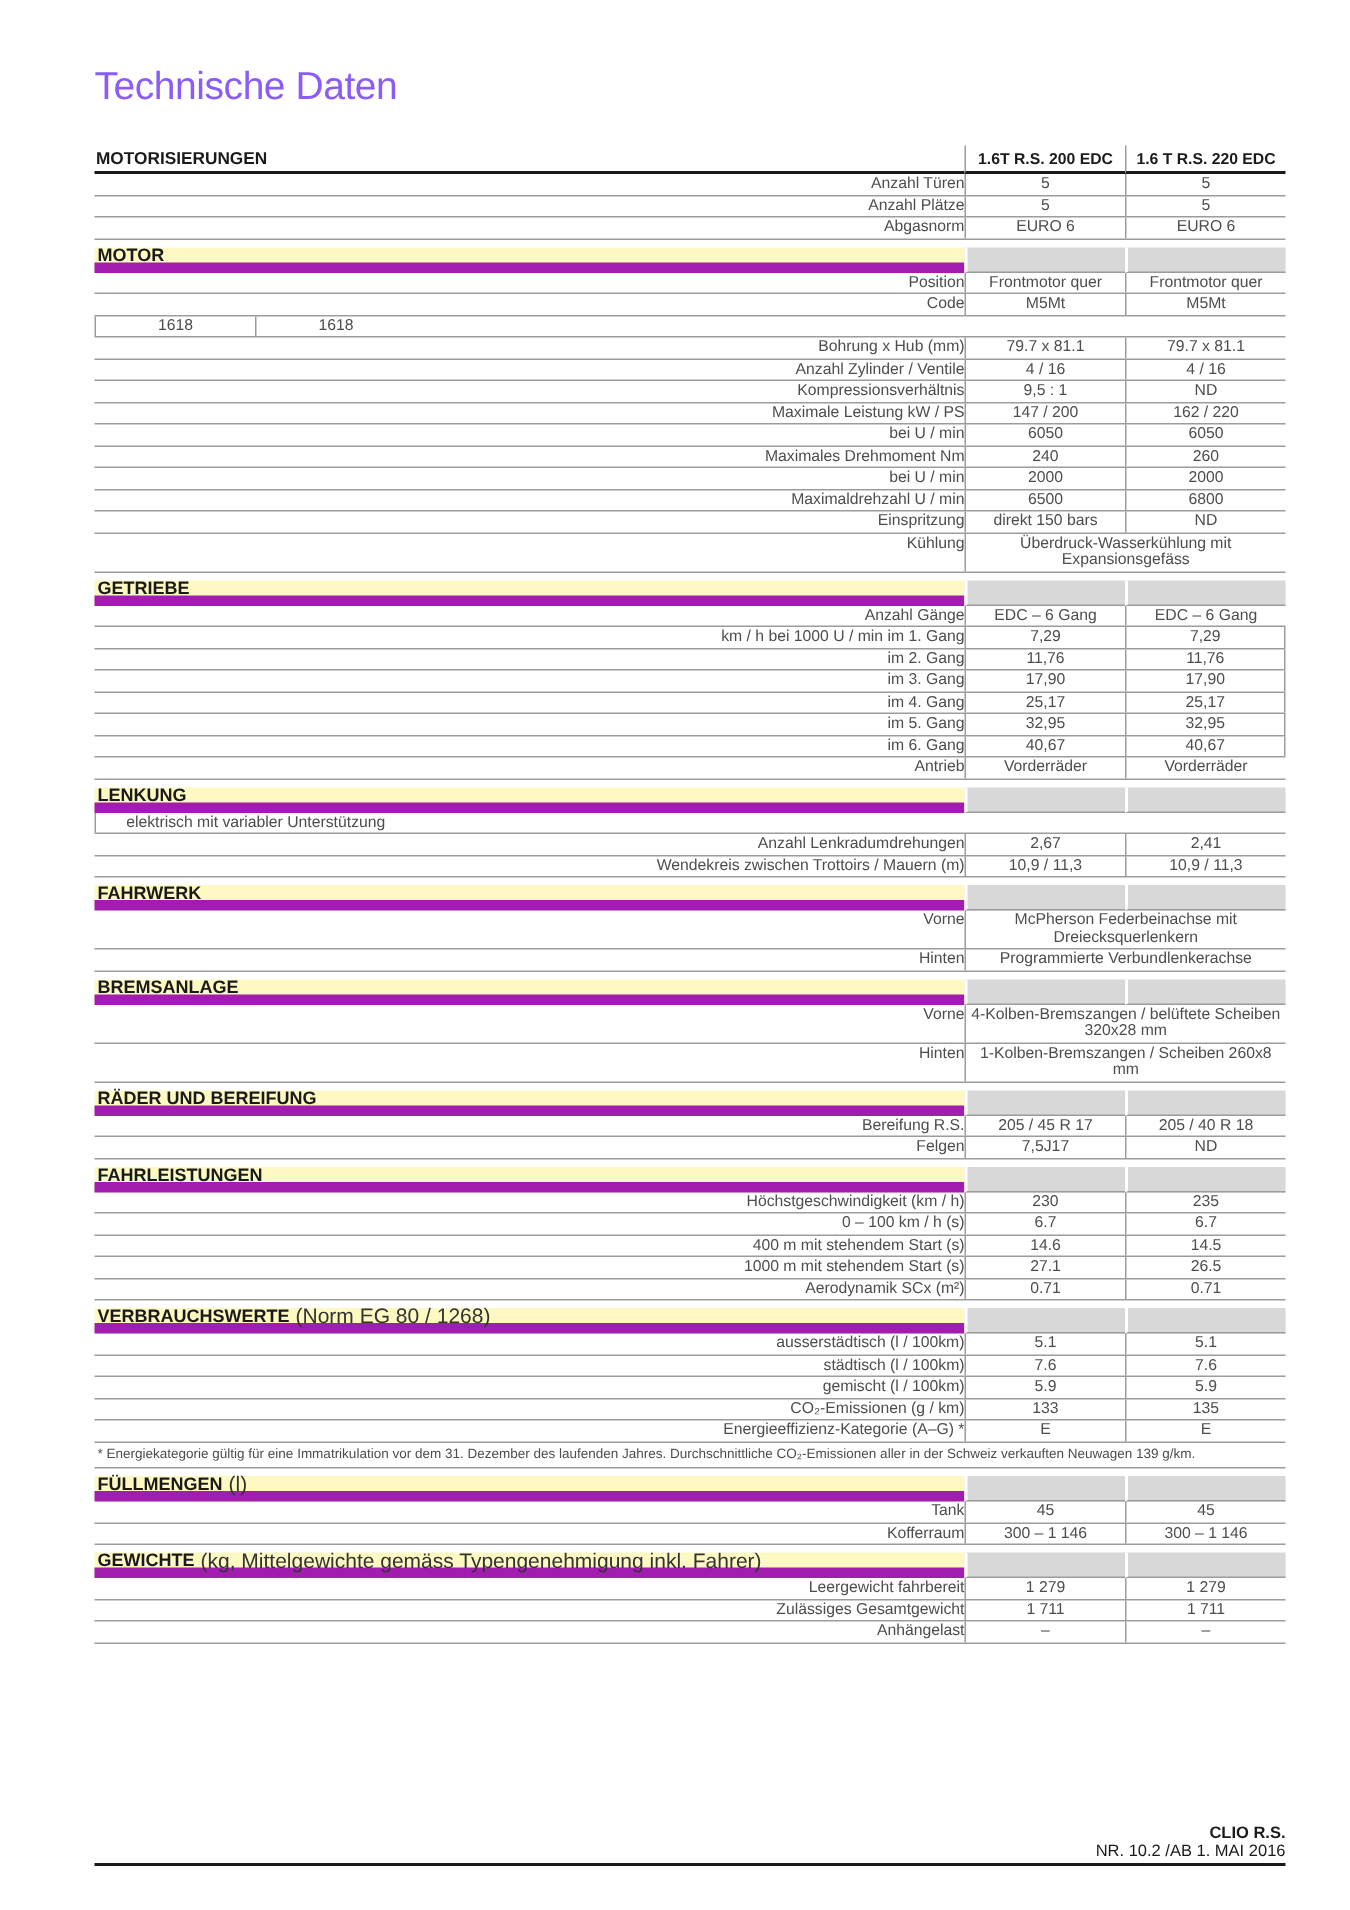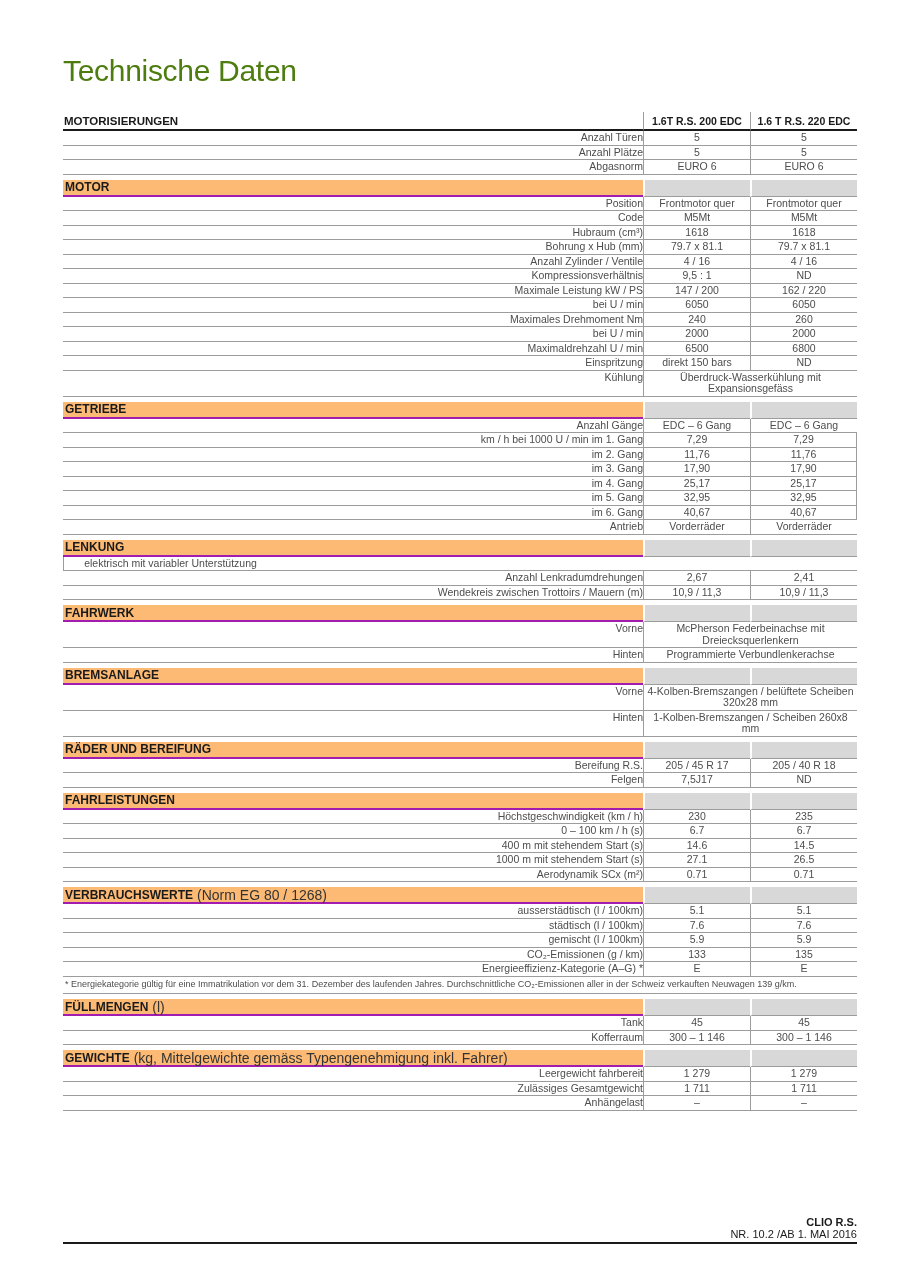--- a/index.html
+++ b/index.html
@@ -7,23 +7,23 @@
   .page {
     width: 900px; height: 1273px;
     position: relative;
     background: #ffffff;
     font-family: "Liberation Sans", "DejaVu Sans", sans-serif;
     overflow: hidden;
   }
   .content { position: absolute; left: 63px; top: 0; width: 794px; }
   h1.title {
     font-weight: 400;
-    font-size: 30px;
-    color: #4d7c0f;
-    margin-top: 54px;
+    font-size: 26px;
+    color: #8b5cf6;
+    margin-top: 42px;
     letter-spacing: -0.3px;
   }
   .table { margin-top: 24px; }
 
   
   .thead { display: flex; align-items: center; }
   .thead .t-label {
     flex: 1; font-weight: bold; font-size: 11.5px; color: #1a1a1a;
     border-bottom: 2px solid #1a1a1a; padding: 3px 0 2px 1px;
     display: flex; align-items: flex-end;
@@ -31,22 +31,22 @@
   .thead .t-cell {
     width: 107px; text-align: center; font-weight: bold; font-size: 10.5px;
     color: #1a1a1a; border-bottom: 2px solid #1a1a1a;
     border-left: 1px solid #9c9c9c; padding: 3px 0 2px 0;
     display: flex; align-items: flex-end; justify-content: center;
   }
 
   
   .band { display: flex; margin-top: 5px; height: 17px; }
   .band .b-label {
-    flex: 1; background: #fdba74; font-weight: bold; font-size: 12px;
-    color: #1a1a1a; border-bottom: 2px solid #a21caf;
+    flex: 1; background: #fef9c3; font-weight: bold; font-size: 12px;
+    color: #1a1a1a; border-bottom: 7px solid #a21caf;
     display: flex; align-items: center; padding-left: 2px;
   }
   .band .b-note { font-weight: normal; font-size: 14px; color: #333333; margin-left: 4px; }
   .band .b-cell {
     width: 107px; background: #d8d8d8;
     border-left: 2px solid #ffffff; border-bottom: 1px solid #9c9c9c;
   }
 
   
   .row {
@@ -113,21 +113,20 @@
             <div class="r-label">Position</div>
             <div class="r-cell">Frontmotor quer</div>
             <div class="r-cell">Frontmotor quer</div>
           </div>
           <div class="row">
             <div class="r-label">Code</div>
             <div class="r-cell">M5Mt</div>
             <div class="r-cell">M5Mt</div>
           </div>
           <div class="row">
-            <div class="r-label">Hubraum (cm³)</div>
             <div class="r-cell">1618</div>
             <div class="r-cell">1618</div>
           </div>
           <div class="row">
             <div class="r-label">Bohrung x Hub (mm)</div>
             <div class="r-cell">79.7 x 81.1</div>
             <div class="r-cell">79.7 x 81.1</div>
           </div>
           <div class="row">
             <div class="r-label">Anzahl Zylinder / Ventile</div>

